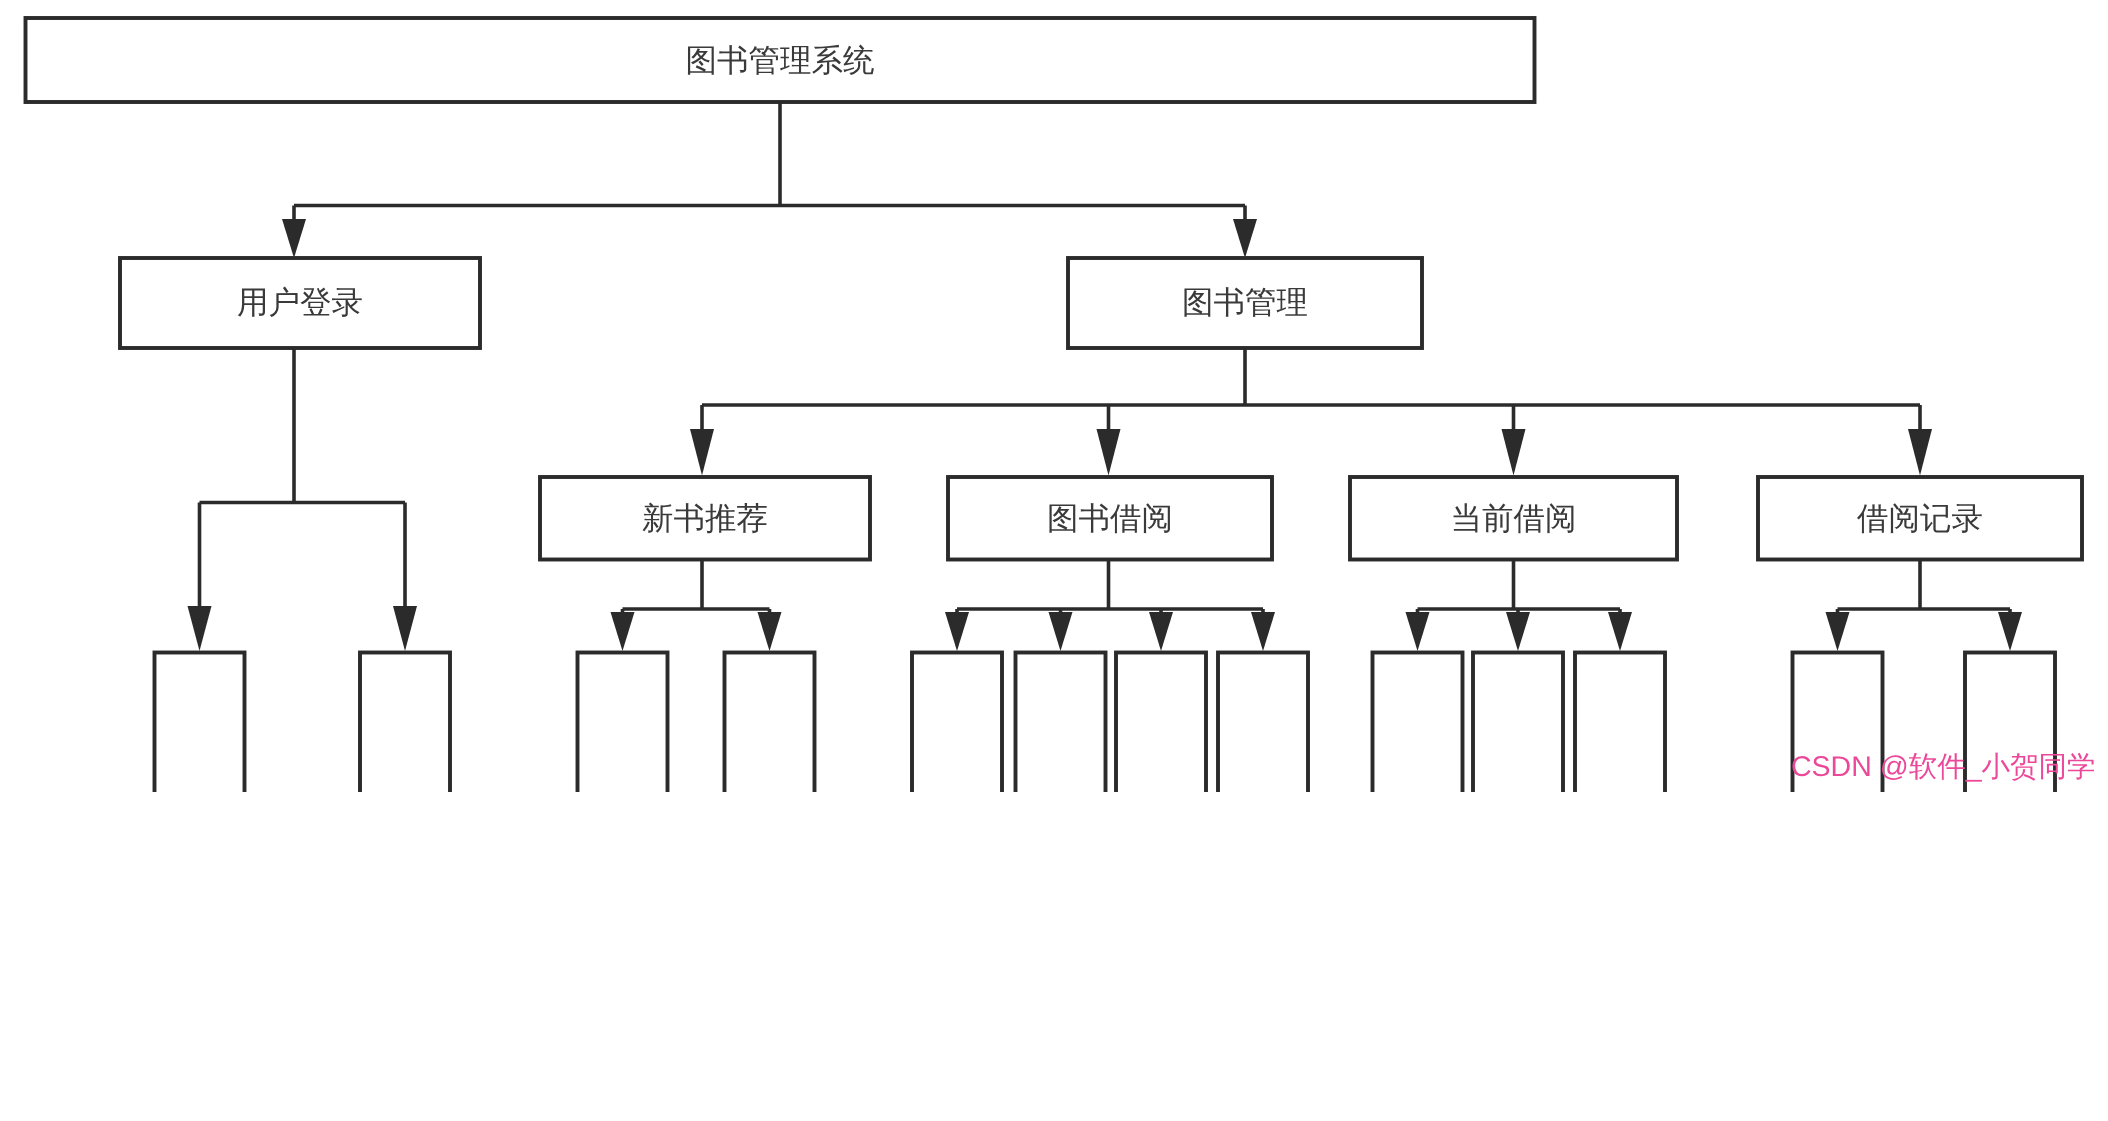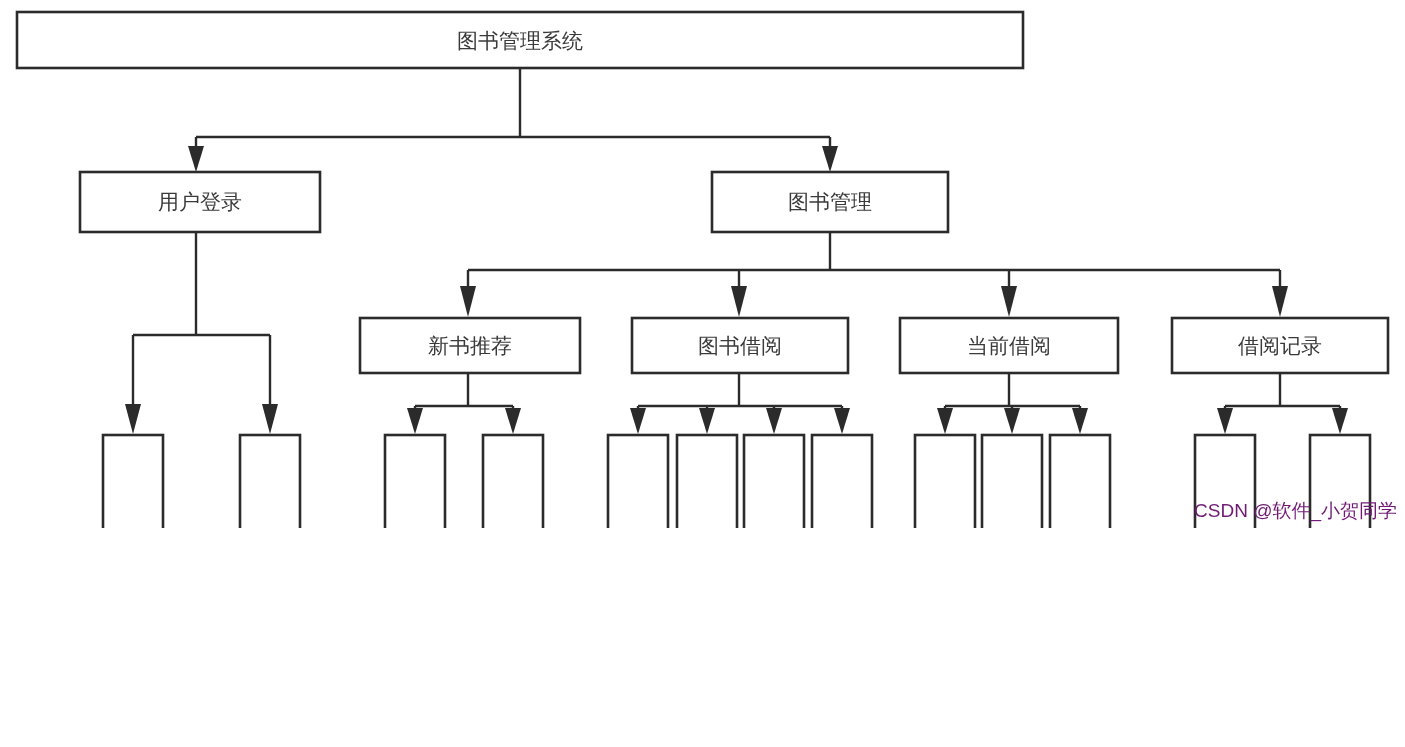--- a/index.html
+++ b/index.html
@@ -56,21 +56,21 @@
     display: flex;
     align-items: flex-start;
     justify-content: center;
     white-space: nowrap;
     pointer-events: none;
   }
   .watermark {
     position: absolute;
     right: 8px;
     bottom: 4px;
-    color: #701a75;
+    color: #ec4899;
     font-size: 19px;
     font-family: "Liberation Sans", "DejaVu Sans", sans-serif;
     white-space: nowrap;
   }
 </style>
 </head>
 <body>
 
 <div id="canvas">
 

